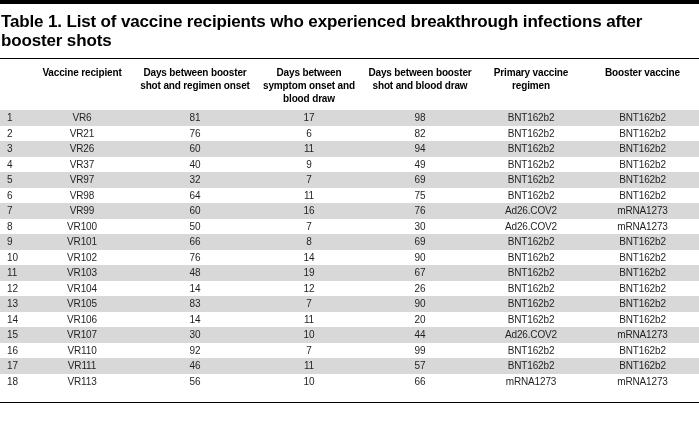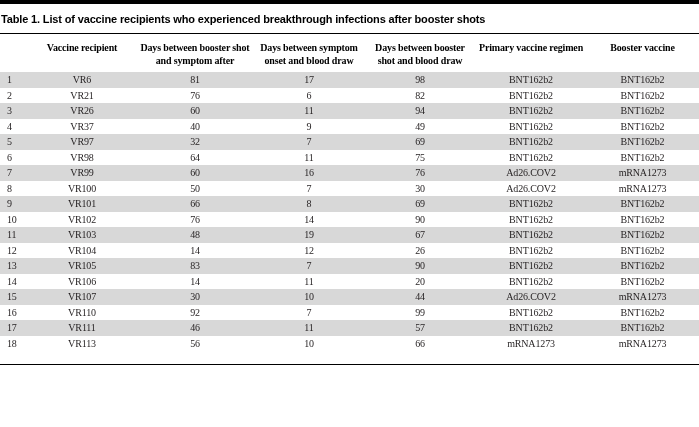--- a/index.html
+++ b/index.html
@@ -14,35 +14,34 @@
     font-family: "Liberation Sans", sans-serif;
     color: #231f20;
     overflow: hidden;
   }
   .top-bar {
     width: 699px;
     height: 4px;
     background: #000000;
   }
   .table-title {
-    font-size: 11px;
+    font-size: 17px;
     font-weight: bold;
     letter-spacing: -0.15px;
     color: #000000;
     padding: 9px 0 8px 1px;
     line-height: 1.1;
   }
   table.data-table {
     width: 699px;
     border-collapse: collapse;
     table-layout: fixed;
     border-top: 1px solid #000000;
     font-size: 10px;
     letter-spacing: -0.15px;
-    font-family: Liberation Serif, serif;
   }
   table.data-table th {
     font-size: 10px;
     font-weight: bold;
     text-align: center;
     vertical-align: top;
     padding: 7px 2px 5px 2px;
     line-height: 1.3;
     color: #000000;
   }
@@ -82,21 +81,21 @@
       <col style="width:118px">
       <col style="width:110px">
       <col style="width:112px">
       <col style="width:110px">
       <col style="width:113px">
     </colgroup>
     <thead>
       <tr>
         <th class="col-index"></th>
         <th>Vaccine recipient</th>
-        <th>Days between booster shot and symptom after</th>
+        <th>Days between booster shot and regimen onset</th>
         <th>Days between symptom onset and blood draw</th>
         <th>Days between booster shot and blood draw</th>
         <th>Primary vaccine regimen</th>
         <th>Booster vaccine</th>
       </tr>
     </thead>
     <tbody>
         <tr>
           <td class="row-index">1</td>
           <td>VR6</td>

